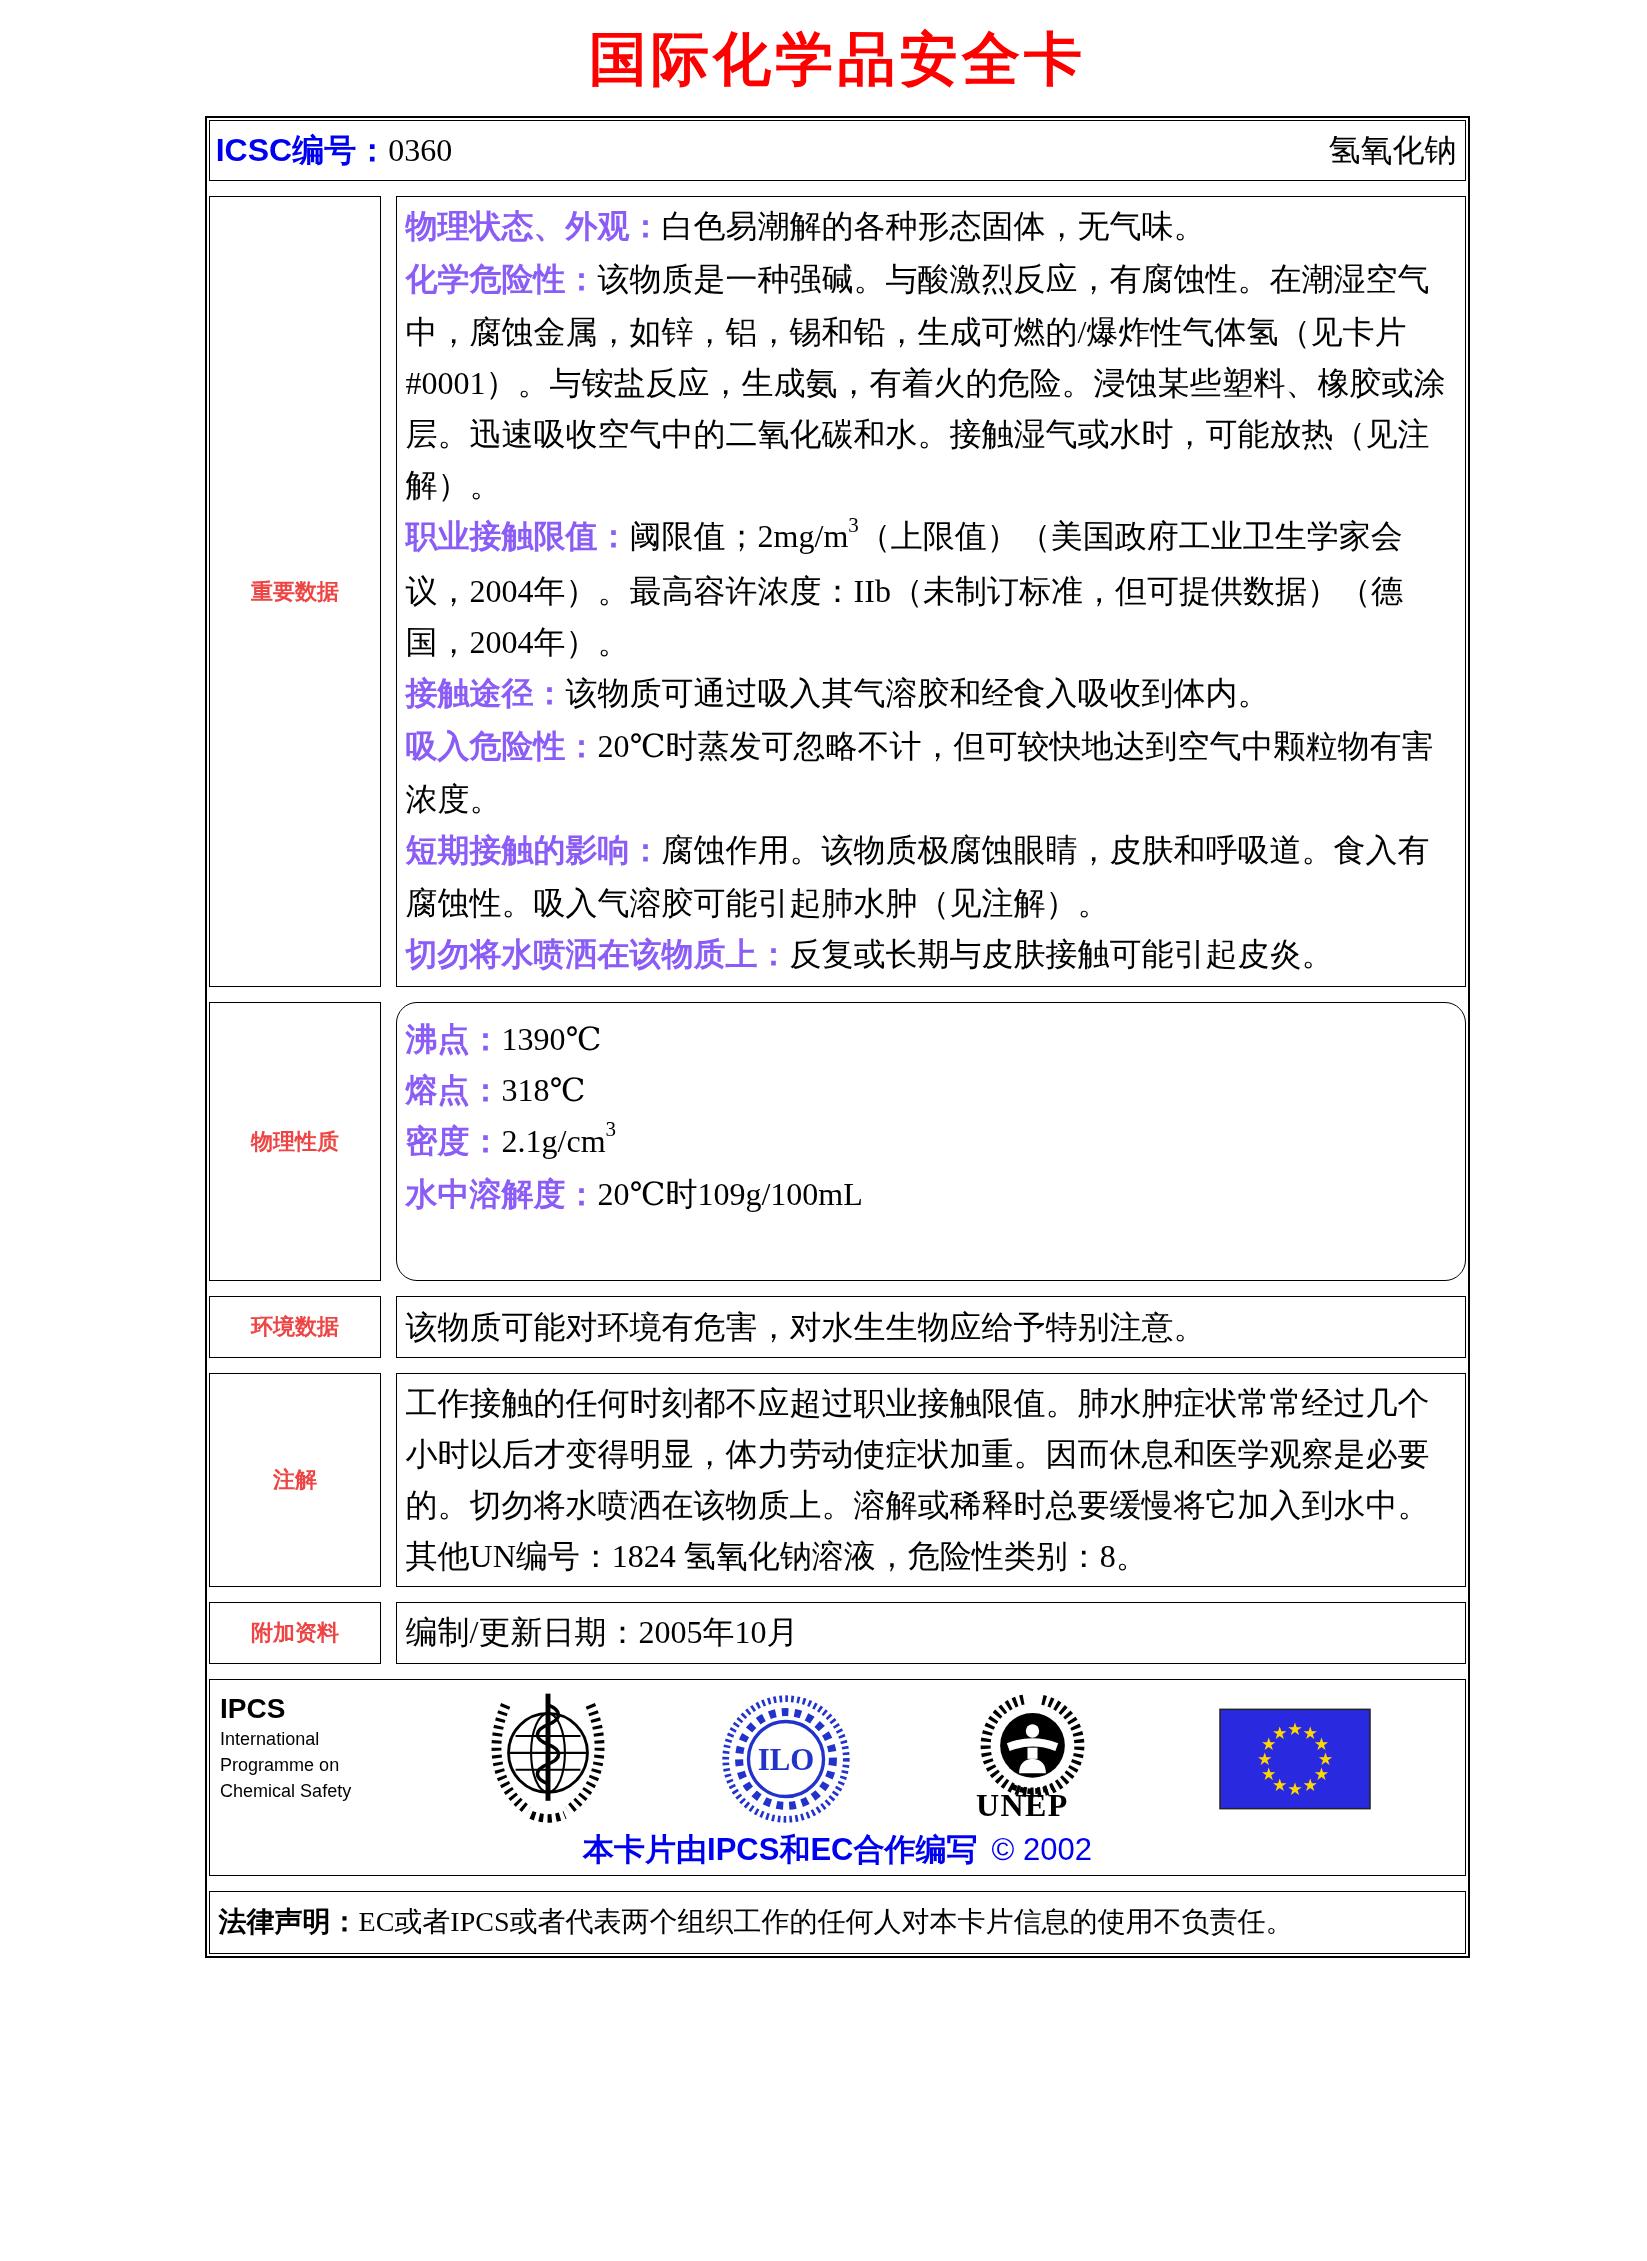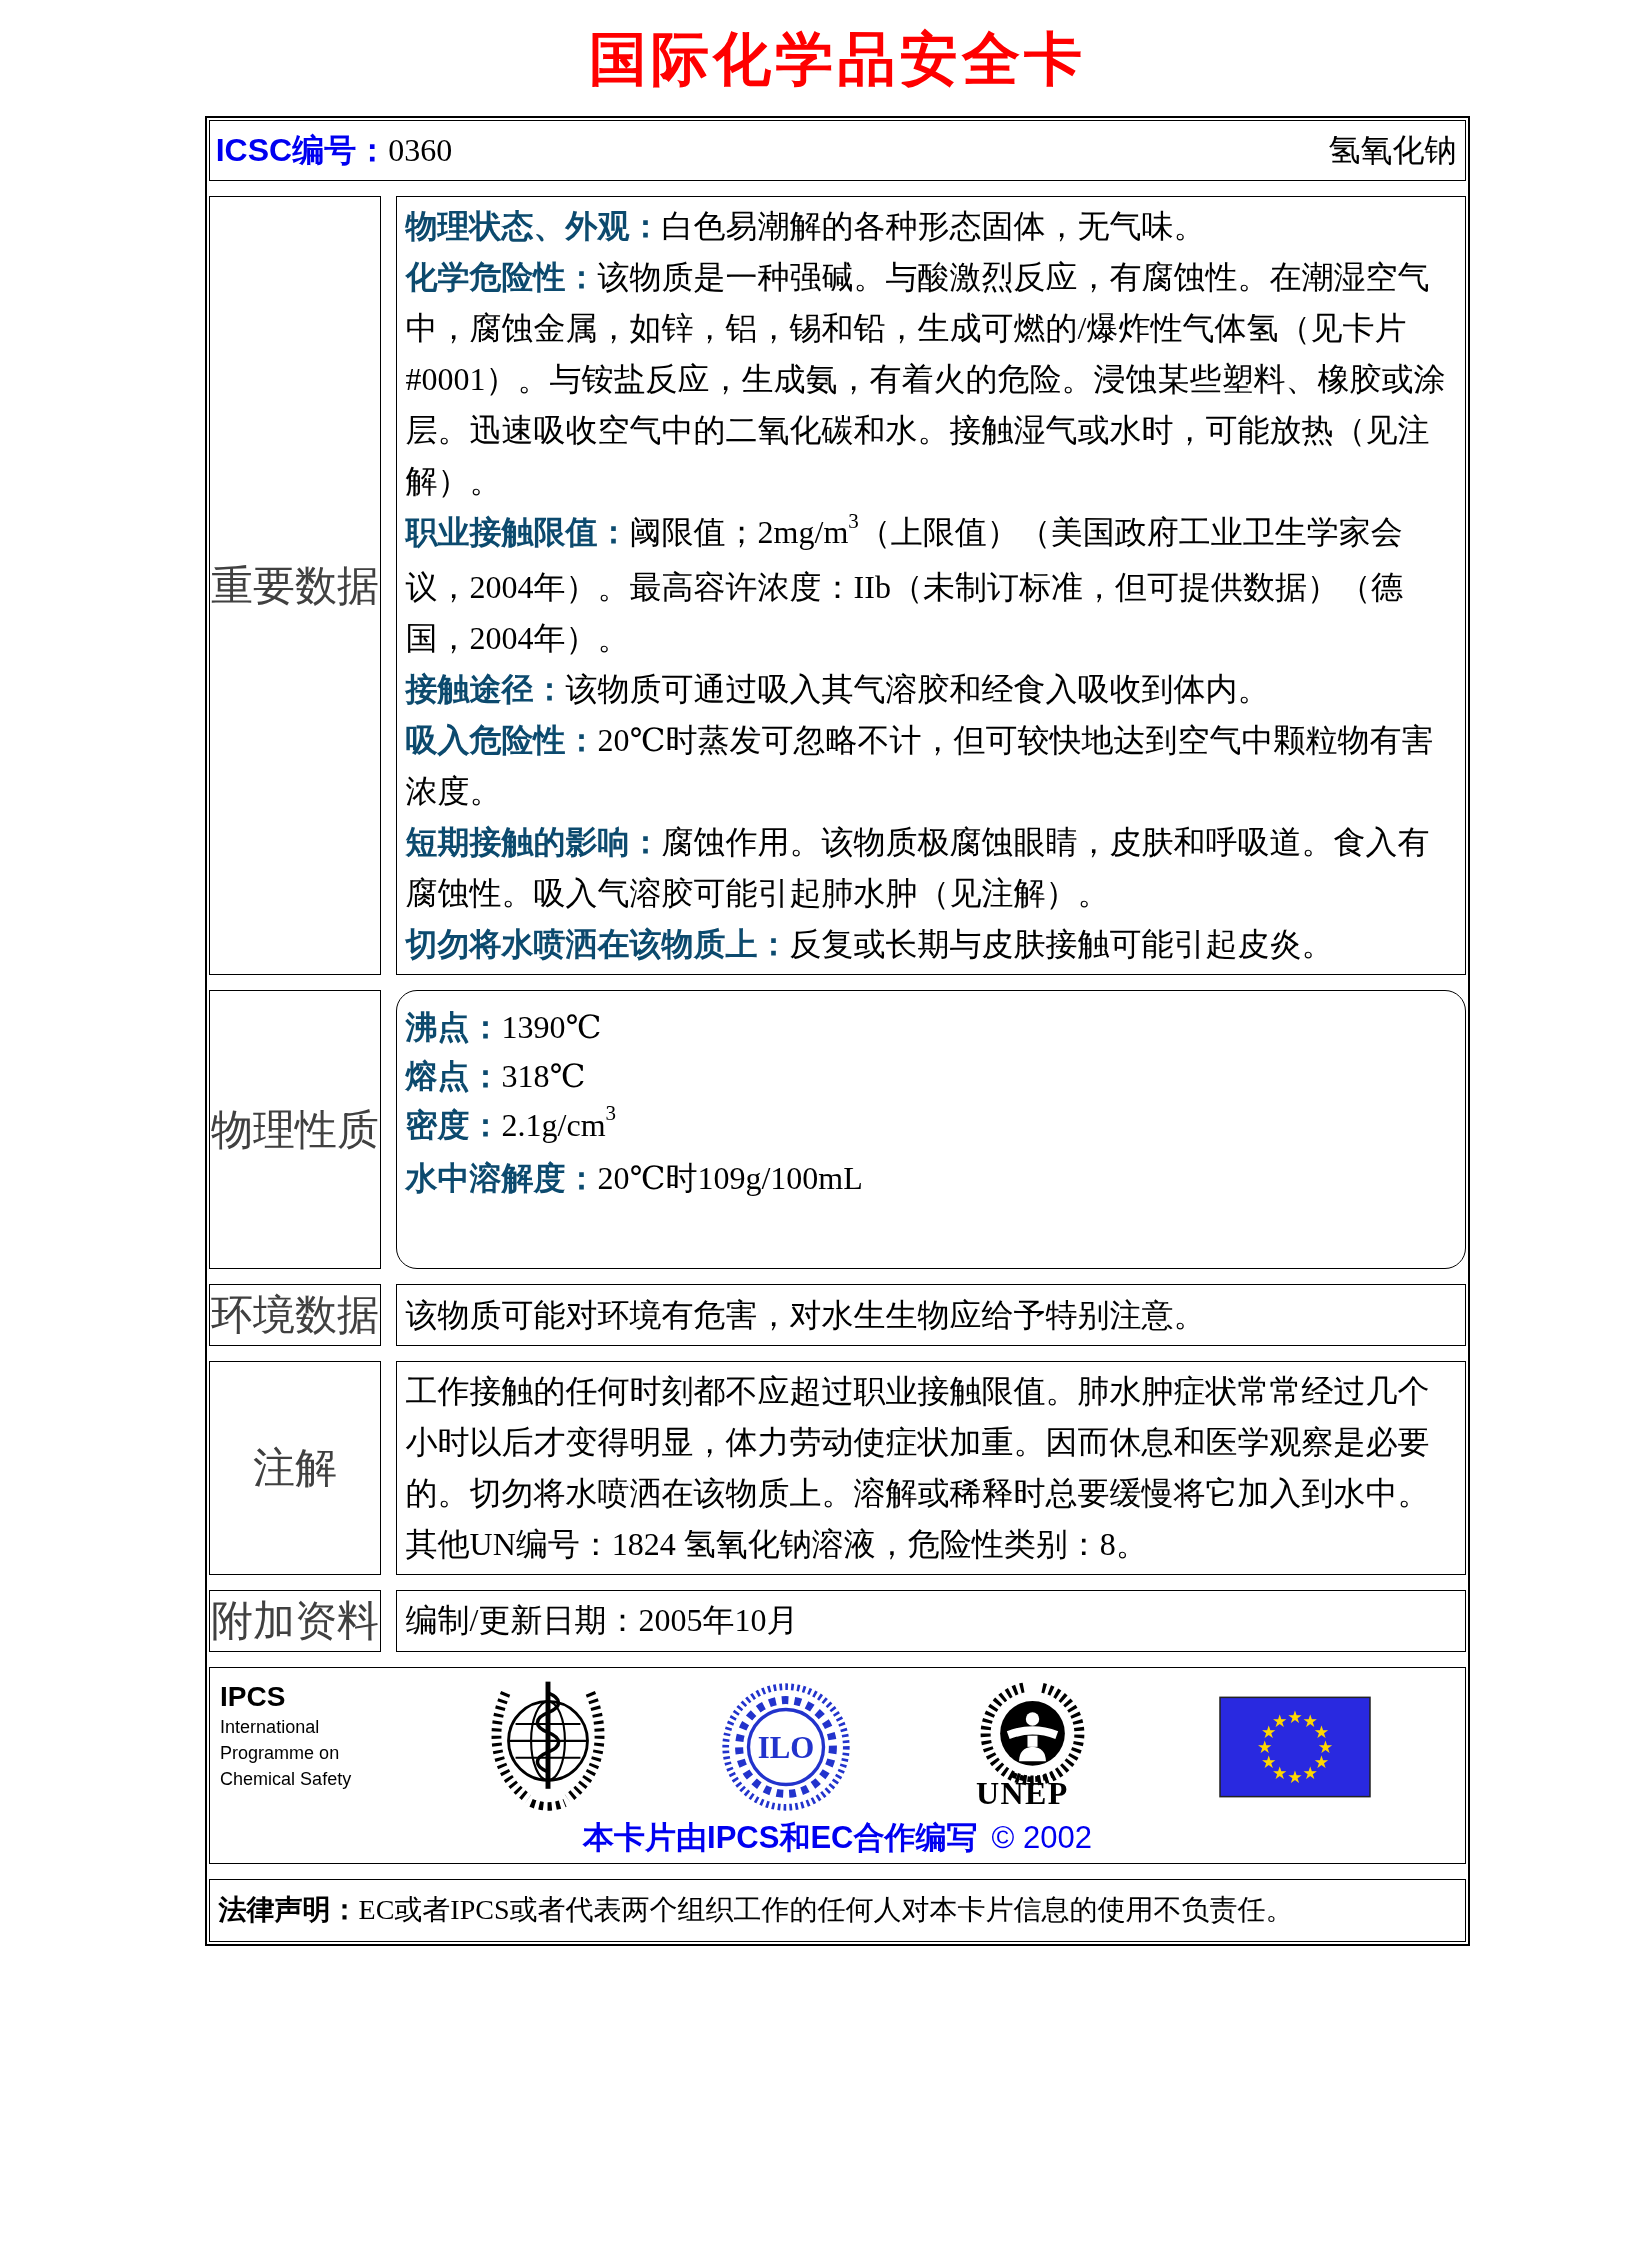--- a/index.html
+++ b/index.html
@@ -12,26 +12,26 @@
        color:#FF0000;font-weight:bold;font-size:58px;letter-spacing:4.2px;
        font-family:"Liberation Serif","DejaVu Serif",serif;}
   .card{box-sizing:border-box;width:1265px;margin:17px 0 0 205px;
        border:2.8px solid #000;padding:2.1px;background:#fff;
        display:grid;grid-template-columns:172px 1fr;gap:15px;}
   .cell{border:1.4px solid #000;box-sizing:border-box;background:#fff;}
   .full{grid-column:1 / -1;}
   .header-row{display:flex;justify-content:space-between;align-items:center;
        min-height:61px;padding:0 8.5px 0 5.6px;font-size:32px;}
   .label-cell{display:flex;align-items:center;justify-content:center;
-       color:#404040;font-family:"Liberation Sans","DejaVu Sans",sans-serif;
-       font-weight:normal;font-size:42px;text-align:center;}
+       color:#ef4444;font-family:"Liberation Sans","DejaVu Sans",sans-serif;
+       font-weight:bold;font-size:22px;text-align:center;}
   .content-cell{padding:4.2px 12.7px 4.2px 8.5px;font-size:32px;line-height:51px;}
   .para{margin:0;}
   .pline{margin:0;line-height:49px;}
-  .ilabel{color:#0c4a6e;font-family:Liberation Serif, serif;
+  .ilabel{color:#8b5cf6;font-family:Liberation Mono, monospace;
        font-weight:bold;}
   .sup{font-size:21px;position:relative;top:-15.5px;}
   .min-important{min-height:765px;}
   .min-physical{min-height:279px;padding-top:11.3px;border-radius:21px;}
   .min-env{min-height:58px;display:flex;align-items:center;}
   .min-notes{min-height:204px;}
   .min-add{min-height:45px;display:flex;align-items:center;}
   .logos-row{min-height:192px;padding:8.5px 10px 4.2px;}
   .logos-strip{display:flex;align-items:center;}
   .ipcs-block{width:183px;align-self:flex-start;margin-top:2.8px;}

